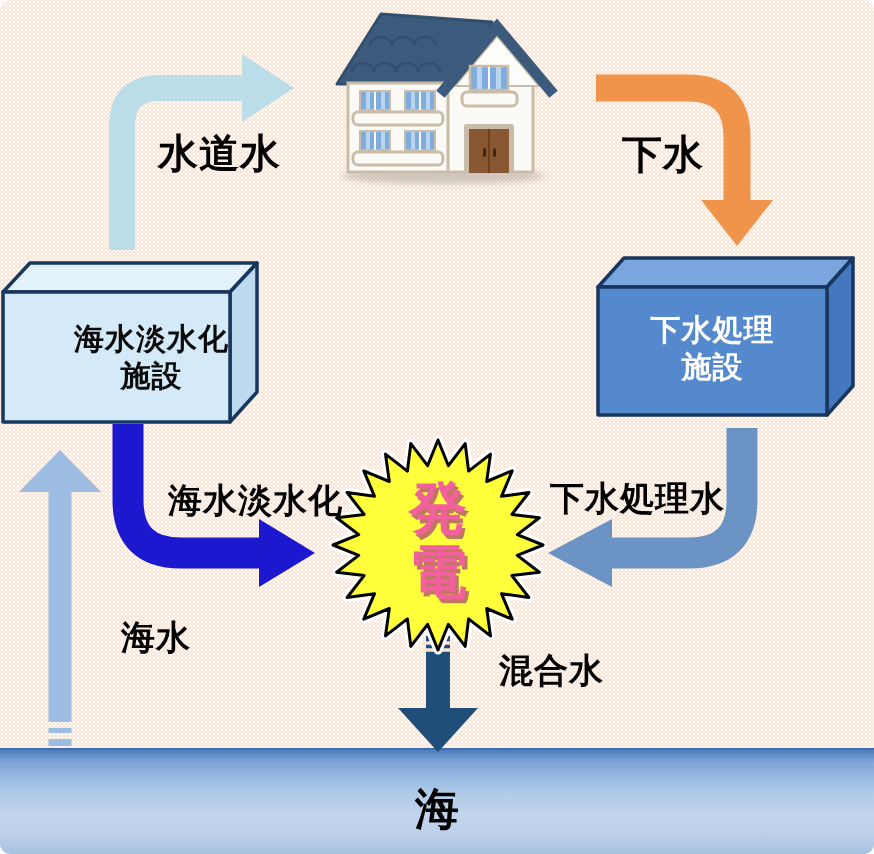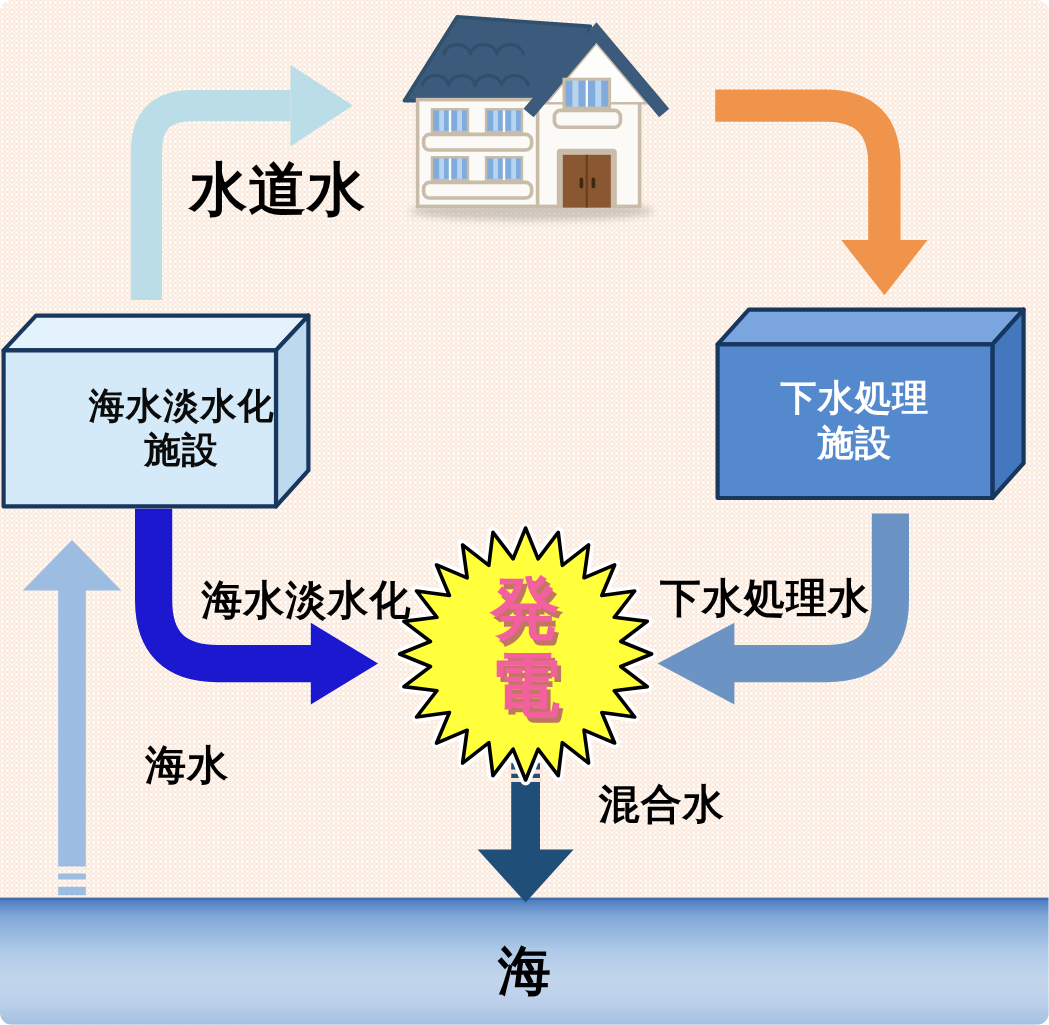--- a/index.html
+++ b/index.html
@@ -12,29 +12,29 @@
       radial-gradient(rgba(255,255,255,.95) 1.1px, transparent 1.3px),
       radial-gradient(rgba(255,255,255,.55) 1.0px, transparent 1.2px);
     background-size:4px 4px,4px 4px;
     background-position:0 0,2px 2px;
   }
   svg.layer{position:absolute;left:0;top:0;z-index:2;pointer-events:none;}
   .flow-label{
     position:absolute;z-index:3;color:#000;font-weight:700;
     white-space:nowrap;letter-spacing:1px;
   }
-  .fs36{font-size:48px;} .fs34{font-size:34px;}
+  .fs36{font-size:40px;} .fs34{font-size:34px;}
   .box-text{
     position:absolute;z-index:3;display:flex;flex-direction:column;
     align-items:center;justify-content:center;text-align:center;
     font-weight:700;font-size:30px;line-height:1.25;letter-spacing:1px;
     white-space:pre-line;
   }
   .box-text.dark{color:#0b0b0b;padding-left:35px;}
-  .box-text.light{color:#ffffff;}
+  .box-text.light{color:#ffffff;font-family:Liberation Mono, monospace;}
   .star-text{
     position:absolute;z-index:3;left:388px;top:476px;width:100px;
     text-align:center;font-weight:700;font-size:58px;line-height:64px;
     color:#F2609E;letter-spacing:0;
     text-shadow:3px 4px 0 rgba(180,95,105,.85);
   }
   .sea{
     position:absolute;z-index:1;left:0;top:748px;width:874px;height:106px;
     border-top:2px solid #3F6DAE;
     background:linear-gradient(180deg,#4E7DC0 0%,#7FA6D6 12%,#AFCAE8 40%,#C2D5EC 62%,#BCD0EA 80%,#A3BFE0 100%);
@@ -153,20 +153,21 @@
       <polygon points="398,708 478,708 438,752" fill="#1F4E79"></polygon>
     </g>
 
     <g>
       <polygon points="438,440 448.4,465.7 465.2,443.6 468.6,471.1 490.5,454.1 486.7,481.5 512.2,470.8 501.5,496.3 528.9,492.5 511.9,514.4 539.4,517.8 517.3,534.6 543,545 517.3,555.4 539.4,572.2 511.9,575.6 528.9,597.5 501.5,593.7 512.2,619.2 486.7,608.5 490.5,635.9 468.6,618.9 465.2,646.4 448.4,624.3 438,650 427.6,624.3 410.8,646.4 407.4,618.9 385.5,635.9 389.3,608.5 363.8,619.2 374.5,593.7 347.1,597.5 364.1,575.6 336.6,572.2 358.7,555.4 333,545 358.7,534.6 336.6,517.8 364.1,514.4 347.1,492.5 374.5,496.3 363.8,470.8 389.3,481.5 385.5,454.1 407.4,471.1 410.8,443.6 427.6,465.7" fill="#ffffff" stroke="#ffffff" stroke-width="9" stroke-linejoin="round"></polygon>
       <polygon points="438,440 448.4,465.7 465.2,443.6 468.6,471.1 490.5,454.1 486.7,481.5 512.2,470.8 501.5,496.3 528.9,492.5 511.9,514.4 539.4,517.8 517.3,534.6 543,545 517.3,555.4 539.4,572.2 511.9,575.6 528.9,597.5 501.5,593.7 512.2,619.2 486.7,608.5 490.5,635.9 468.6,618.9 465.2,646.4 448.4,624.3 438,650 427.6,624.3 410.8,646.4 407.4,618.9 385.5,635.9 389.3,608.5 363.8,619.2 374.5,593.7 347.1,597.5 364.1,575.6 336.6,572.2 358.7,555.4 333,545 358.7,534.6 336.6,517.8 364.1,514.4 347.1,492.5 374.5,496.3 363.8,470.8 389.3,481.5 385.5,454.1 407.4,471.1 410.8,443.6 427.6,465.7" fill="#FFFF3C" stroke="#000000" stroke-width="3" stroke-linejoin="round"></polygon>
     </g>
   </svg>
 
   <div class="flow-label fs36" style="left:158px;top:126px;">水道水</div>
+  <div class="flow-label fs36" style="left:622px;top:127px;">下水</div>
   <div class="flow-label fs34" style="left:168px;top:478px;">海水淡水化</div>
   <div class="flow-label fs34" style="left:550px;top:476px;">下水処理水</div>
   <div class="flow-label fs34" style="left:85px;top:615px;margin-left:36px;">海水</div>
   <div class="flow-label fs34" style="left:472px;top:648px;padding-left:27px;">混合水</div>
 
   <div class="box-text dark" style="left:3px;top:292px;width:227px;height:130px;">
     <span>海水淡水化</span>
     <span>施設</span>
   </div>
   <div class="box-text light" style="left:598px;top:287px;width:229px;height:128px;">

